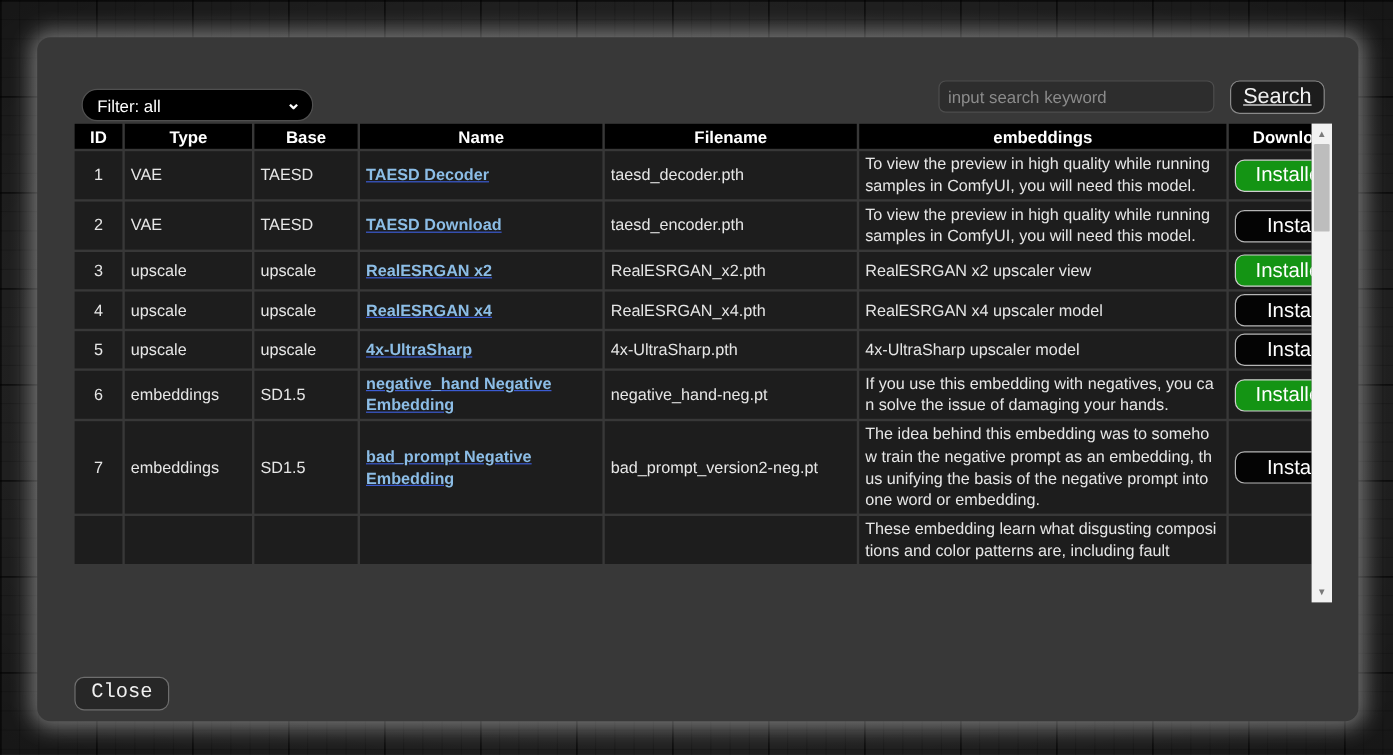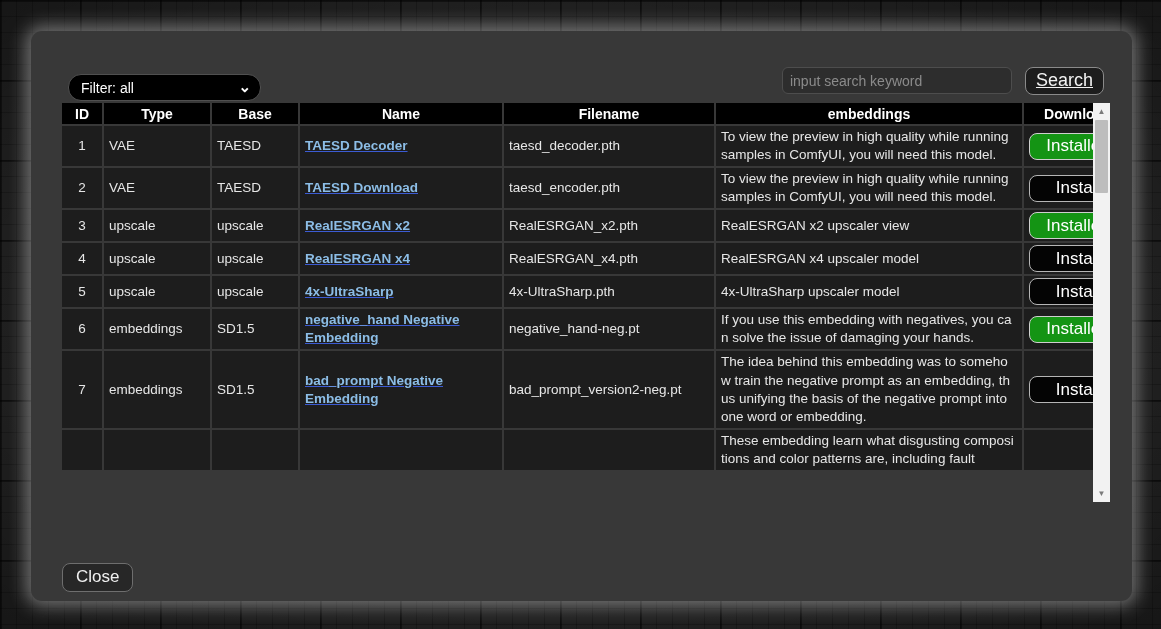--- a/index.html
+++ b/index.html
@@ -132,21 +132,21 @@
     position: absolute; top: 17px; left: 2px;
     width: 13px; height: 73px;
     background: #bdbdbd; border-radius: 1px;
   }
   
   .close-btn {
     position: absolute; left: 31px; bottom: 9px;
     background: #272727; color: #f0f0f0;
     border: 1px solid #6e6e6e; border-radius: 8px;
     font-size: 17px; padding: 3px 13px 4px 13px;
-    font-family: Liberation Sans, sans-serif;
+    font-family: Liberation Mono, monospace;
     cursor: pointer;
   }
 </style>
 </head>
 <body>
 
 <div class="vignette"></div>
 
 <div class="dialog">
 

